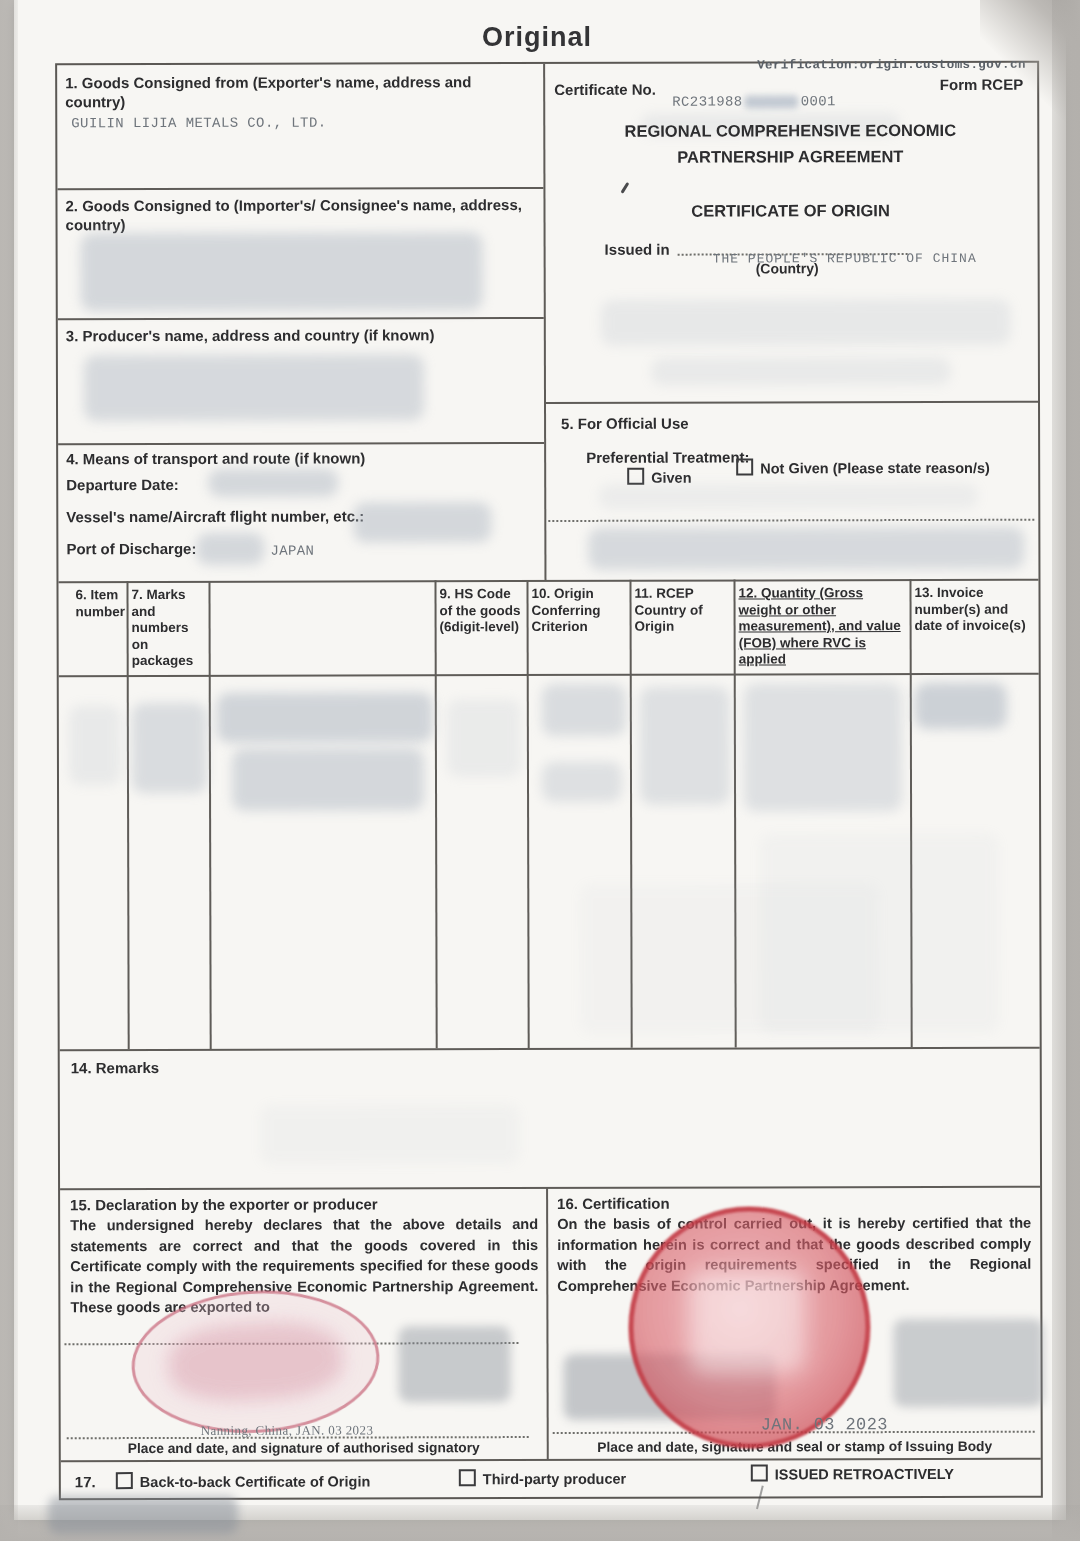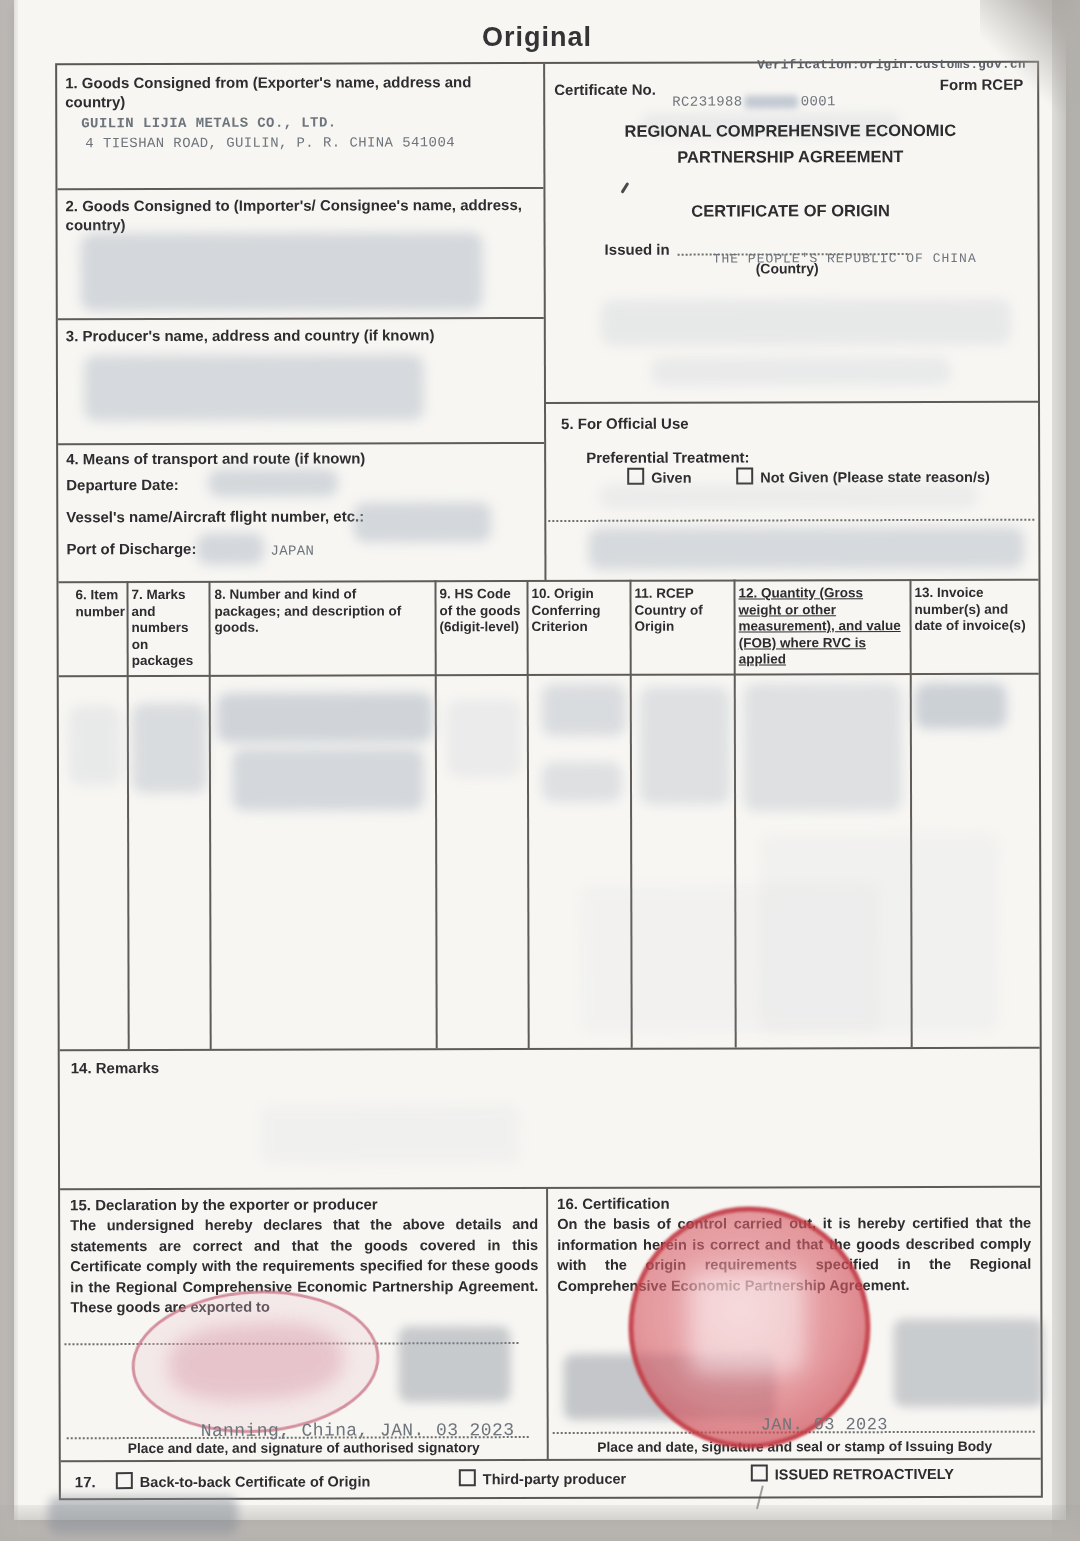--- a/index.html
+++ b/index.html
@@ -76,22 +76,21 @@
     <div class="vline" style="left:376px;top:516px;height:468px;"></div>
     <div class="vline" style="left:468px;top:516px;height:468px;"></div>
     <div class="vline" style="left:571px;top:516px;height:468px;"></div>
     <div class="vline" style="left:675px;top:516px;height:468px;"></div>
     <div class="vline" style="left:851px;top:516px;height:468px;"></div>
     <div class="hline" style="left:0;top:1123px;width:980px;"></div>
     <div class="vline" style="left:486px;top:1123px;height:272px;"></div>
     <div class="hline" style="left:0;top:1395px;width:980px;"></div>
 
     <div class="lbl" style="left:8px;top:8px;width:470px;">1. Goods Consigned from (Exporter's name, address and country)</div>
-    <div class="typed" style="left:24px;top:48px;font-weight:bold;">GUILIN LIJIA METALS CO., LTD.</div>
-    <div class="typed" style="left:28px;top:68px;">4 TIESHAN ROAD, GUILIN, P. R. CHINA 541004</div>
+    <div class="typed" style="left:14px;top:48px;">GUILIN LIJIA METALS CO., LTD.</div>
 
     <div class="lbl" style="left:8px;top:131px;width:470px;">2. Goods Consigned to (Importer's/ Consignee's name, address, country)</div>
     <div class="blob" style="left:23px;top:168px;width:402px;height:78px;opacity:.45;"></div>
 
     <div class="lbl" style="left:8px;top:261px;width:470px;">3. Producer's name, address and country (if known)</div>
     <div class="blob" style="left:26px;top:290px;width:340px;height:66px;opacity:.42;"></div>
 
     <div class="lbl" style="left:8px;top:384px;width:470px;">4. Means of transport and route (if known)</div>
     <div class="lbl" style="left:8px;top:410px;">Departure Date:</div>
     <div class="blob" style="left:150px;top:404px;width:130px;height:28px;opacity:.45;"></div>
@@ -113,28 +112,27 @@
     <div class="lbl" style="left:547px;top:176px;">Issued in</div>
     <div class="dots" style="left:620px;top:190px;width:230px;"></div>
     <div class="lbl" style="left:698px;top:196px;font-size:14px;">(Country)</div>
     <div class="typed" style="left:655px;top:186px;font-size:13px;letter-spacing:1px;">THE PEOPLE'S REPUBLIC OF CHINA</div>
     <div class="blob" style="left:543px;top:236px;width:410px;height:46px;opacity:.2;"></div>
     <div class="blob" style="left:593px;top:294px;width:300px;height:28px;opacity:.18;"></div>
 
     <div class="lbl" style="left:503px;top:350px;">5. For Official Use</div>
     <div class="lbl" style="left:528px;top:384px;text-align:right;">Preferential Treatment:</div>
     <div style="position:absolute;left:553px;top:404px;margin-left:16px;"><span class="cb"></span><span class="cbtext">Given</span></div>
-    <div style="position:absolute;left:678px;top:404px;"><span class="cb"></span><span class="cbtext">Not Given (Please state reason/s)</span></div>
+    <div style="position:absolute;left:678px;top:395px;"><span class="cb"></span><span class="cbtext">Not Given (Please state reason/s)</span></div>
     <div class="blob" style="left:540px;top:420px;width:380px;height:26px;opacity:.14;"></div>
     <div class="dots" style="left:490px;top:456px;width:486px;"></div>
     <div class="blob" style="left:530px;top:464px;width:436px;height:42px;opacity:.42;"></div>
 
     <div class="lbl-sm" style="left:5px;top:522px;width:58px;margin-left:12px;">6. Item number</div>
     <div class="lbl-sm" style="left:73px;top:522px;width:72px;">7. Marks and numbers on packages</div>
-    <div class="lbl-sm" style="left:156px;top:522px;width:210px;">8. Number and kind of packages; and description of goods.</div>
     <div class="lbl-sm" style="left:381px;top:522px;width:84px;">9. HS Code of the goods (6digit-level)</div>
     <div class="lbl-sm" style="left:473px;top:522px;width:94px;">10. Origin Conferring Criterion</div>
     <div class="lbl-sm" style="left:576px;top:522px;width:94px;">11. RCEP Country of Origin</div>
     <div class="lbl-sm" style="left:680px;top:522px;width:168px;text-decoration:underline;">12. Quantity (Gross weight or other measurement), and value (FOB) where RVC is applied</div>
     <div class="lbl-sm" style="left:856px;top:522px;width:118px;">13. Invoice number(s) and date of invoice(s)</div>
 
     <div class="blob" style="left:10px;top:640px;width:52px;height:80px;opacity:.18;"></div>
     <div class="blob" style="left:73px;top:638px;width:75px;height:90px;opacity:.38;"></div>
     <div class="blob" style="left:158px;top:628px;width:216px;height:50px;opacity:.5;"></div>
     <div class="blob" style="left:173px;top:684px;width:192px;height:62px;opacity:.45;"></div>
@@ -151,21 +149,21 @@
     <div class="blob" style="left:200px;top:1040px;width:260px;height:60px;opacity:.08;"></div>
 
     <div class="lbl" style="left:10px;top:1130px;width:470px;">15. Declaration by the exporter or producer</div>
     <div class="para" style="left:10px;top:1150px;width:468px;">The undersigned hereby declares that the above details and statements are correct and that the goods covered in this Certificate comply with the requirements specified for these goods in the Regional Comprehensive Economic Partnership Agreement. These goods are exported to</div>
     <div class="dots" style="left:4px;top:1278px;width:454px;"></div>
     <div class="grayblob" style="left:338px;top:1262px;width:112px;height:76px;opacity:.42;"></div>
     <div class="stamp-oval" style="left:71px;top:1226px;">
         <div class="inner"></div>
       </div>
     <div class="dots" style="left:6px;top:1372px;width:462px;"></div>
-    <div class="typed" style="left:140px;top:1356px;font-size:18px;z-index:7;">Nanning, China, JAN. 03 2023</div>
+    <div class="typed" style="left:140px;top:1356px;font-size:13px;z-index:7;font-family:Liberation Serif, serif;">Nanning, China, JAN. 03 2023</div>
     <div class="caption" style="left:10px;top:1376px;width:466px;">Place and date, and signature of authorised signatory</div>
 
     <div class="lbl" style="left:497px;top:1130px;width:474px;">16. Certification</div>
     <div class="para" style="left:497px;top:1150px;width:474px;">On the basis of control carried out, it is hereby certified that the information herein is correct and that the goods described comply with the origin requirements specified in the Regional Comprehensive Economic Partnership Agreement.</div>
     <div class="grayblob" style="left:503px;top:1290px;width:212px;height:66px;opacity:.45;"></div>
     <div class="grayblob" style="left:833px;top:1256px;width:150px;height:88px;opacity:.4;"></div>
     <div class="stamp-circle" style="left:568px;top:1143px;">
         <div class="inner"></div>
       </div>
     <div class="dots" style="left:492px;top:1368px;width:482px;"></div>

